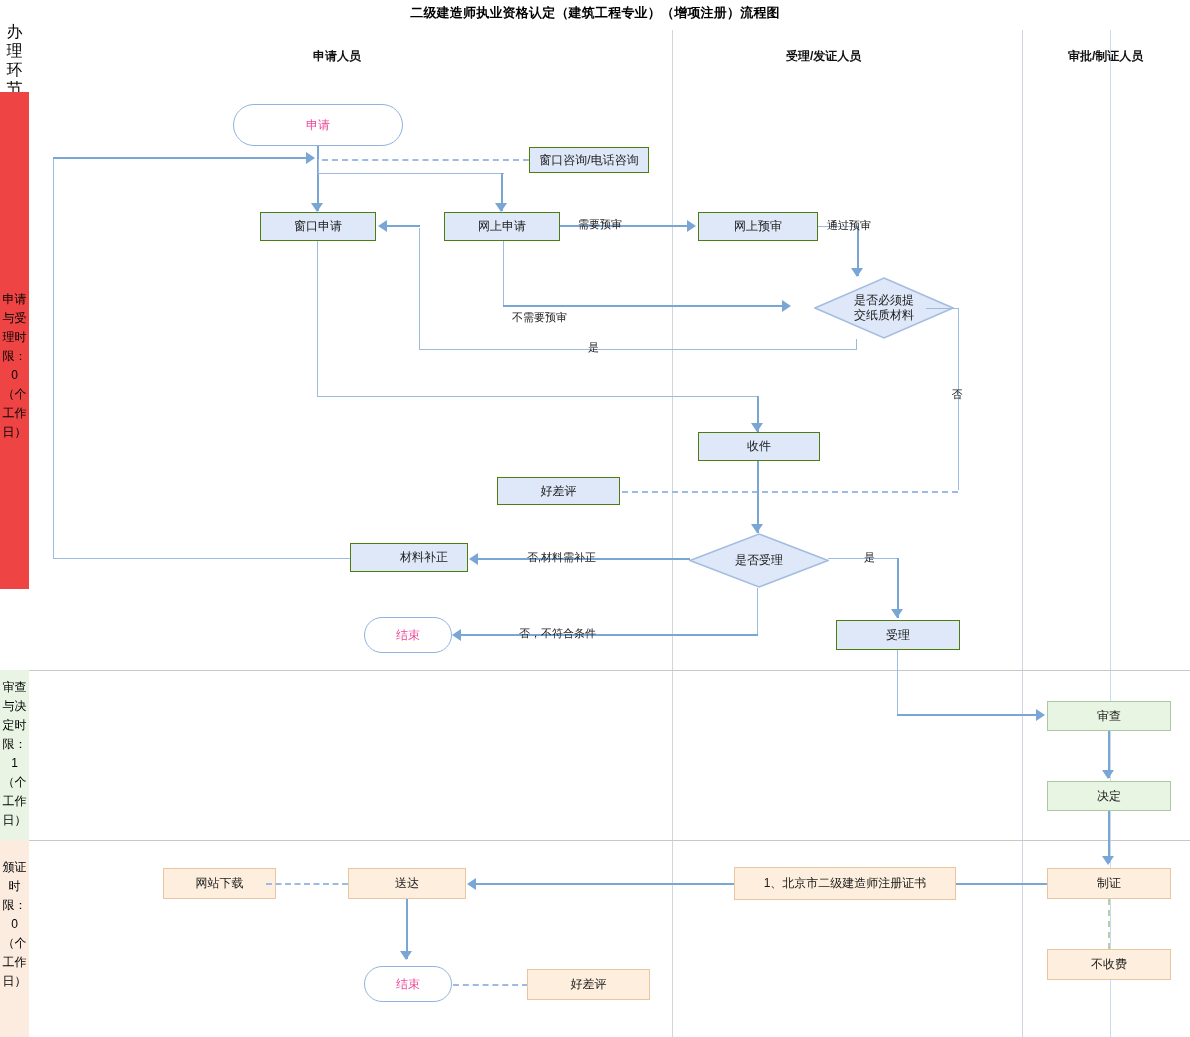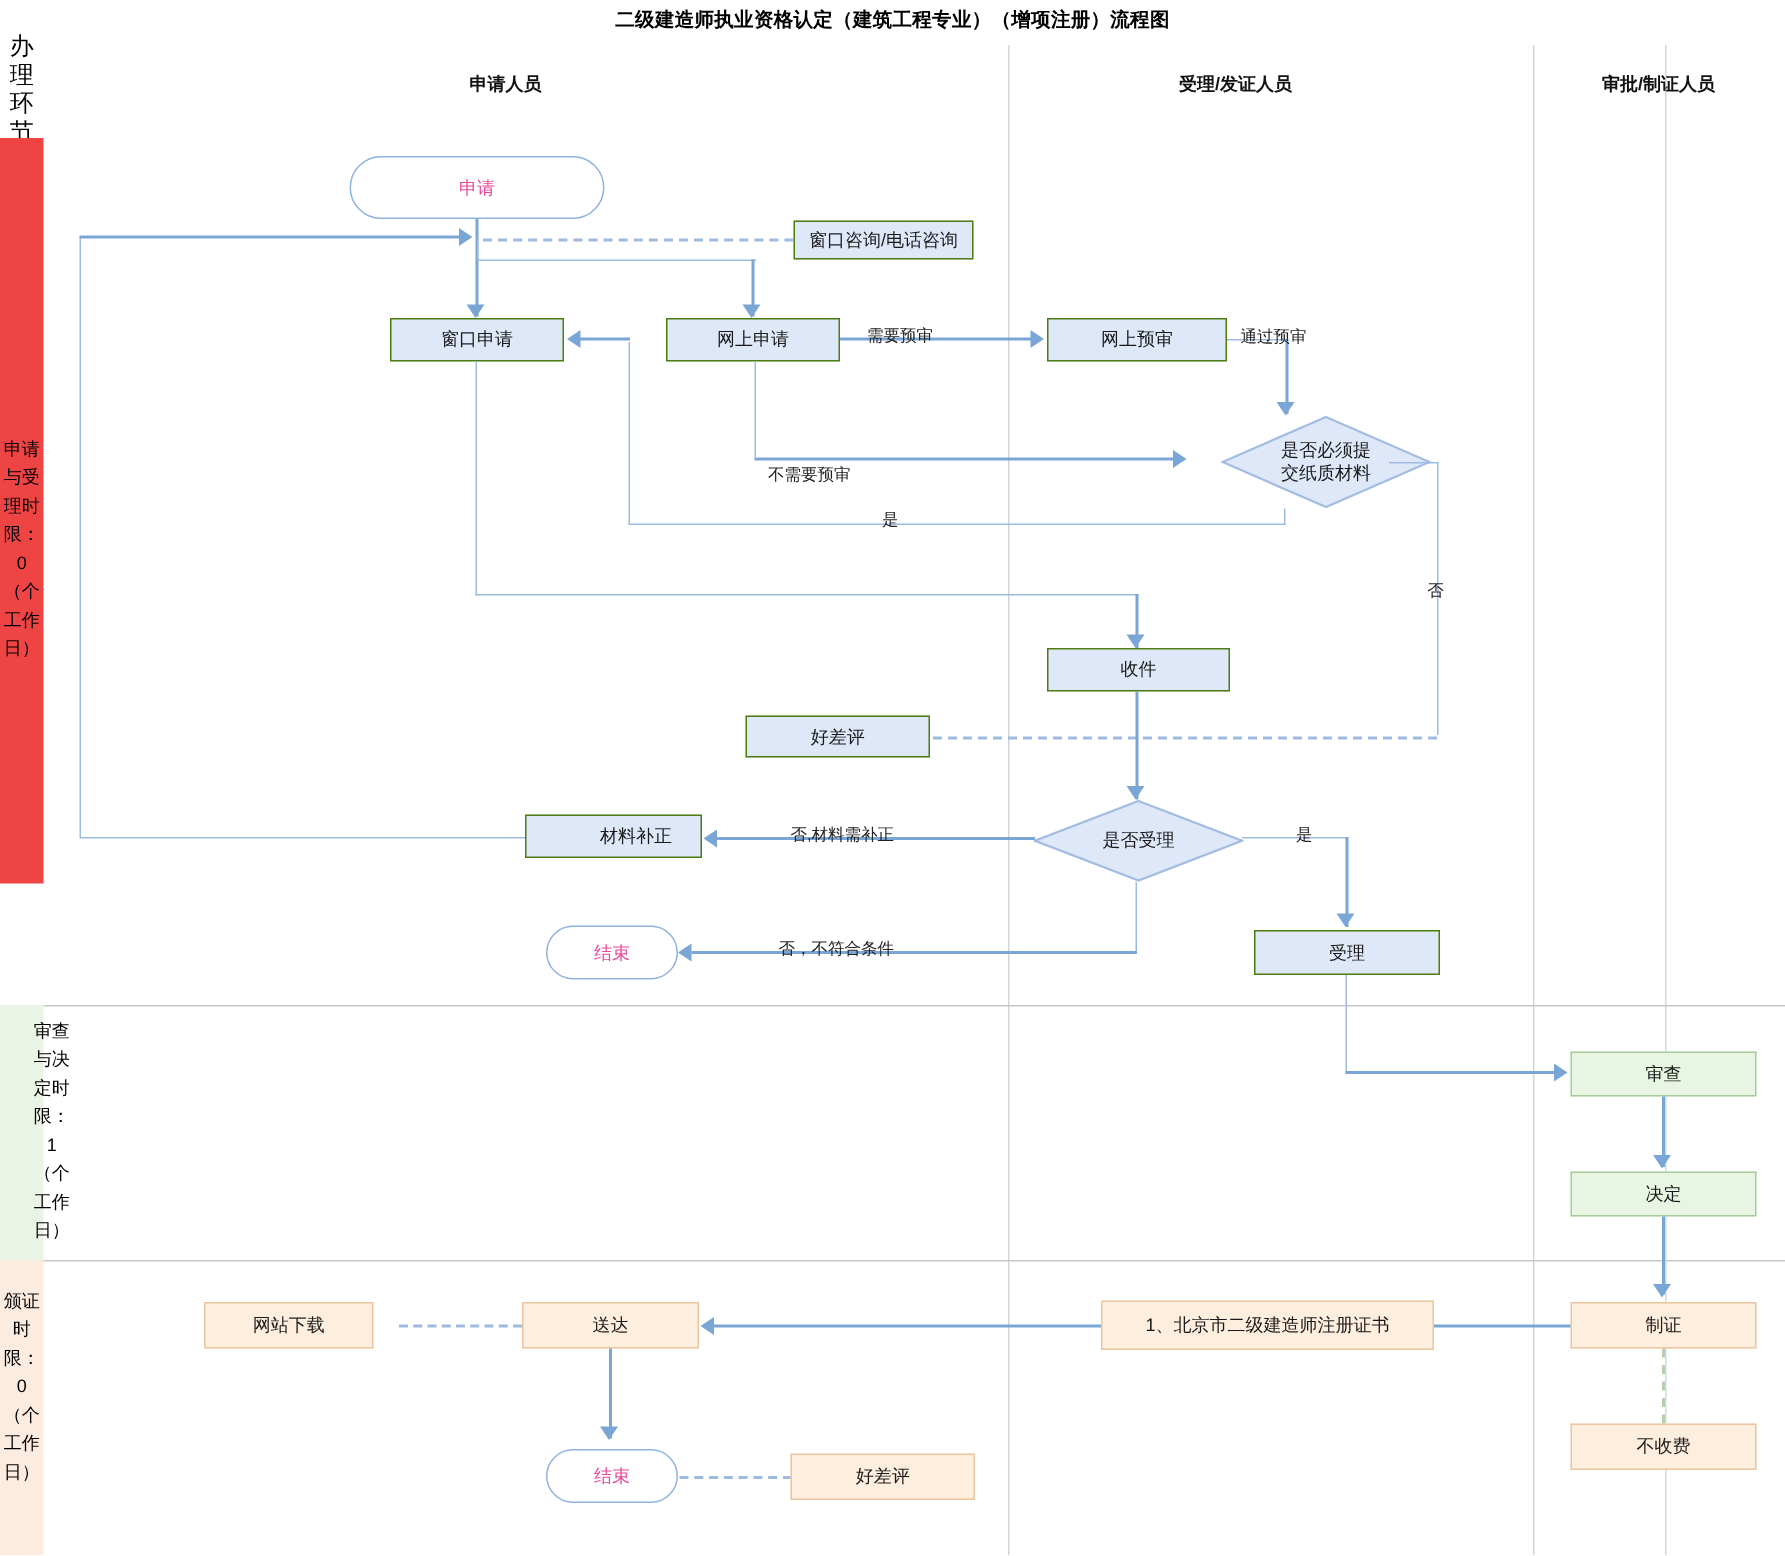--- a/index.html
+++ b/index.html
@@ -92,21 +92,21 @@
 <body>
 
 <div id="page-title">二级建造师执业资格认定（建筑工程专业）（增项注册）流程图</div>
 
 <div id="sidebar-header">办理环节</div>
 
 <div class="lane-band" id="band-apply">
   <div class="lane-text" style="top:198px;">申请与受理时限：0（个工作日）</div>
 </div>
 <div class="lane-band" id="band-review">
-  <div class="lane-text" style="top:8px;padding-left:20px;">审查与决定时限：1（个工作日）</div>
+  <div class="lane-text" style="top:8px;">审查与决定时限：1（个工作日）</div>
 </div>
 <div class="lane-band" id="band-issue">
   <div class="lane-text" style="top:18px;">颁证时限：0（个工作日）</div>
 </div>
 
 <div class="col-head" style="left:313px;">申请人员</div>
 <div class="col-head" style="left:786px;">受理/发证人员</div>
 <div class="col-head" style="left:1068px;">审批/制证人员</div>
 
 <div class="vline" style="left:672px;top:30px;height:1007px;"></div>
@@ -232,21 +232,21 @@
 <div class="edge eh" style="left:945px;top:883px;width:102px;"></div>
 <div class="arrow arr-left" style="left:936px;top:878px;"></div>
 
 <div class="node n-peach" style="left:734px;top:867px;width:222px;height:33px;">1、北京市二级建造师注册证书</div>
 
 <div class="edge eh" style="left:476px;top:883px;width:258px;"></div>
 <div class="arrow arr-left" style="left:467px;top:878px;"></div>
 
 <div class="node n-peach" style="left:348px;top:868px;width:118px;height:31px;">送达</div>
 
-<div class="node n-peach" style="left:136px;top:868px;width:113px;height:31px;">网站下载</div>
+<div class="node n-peach" style="left:163px;top:868px;width:113px;height:31px;">网站下载</div>
 <div class="dash-h" style="left:266px;top:883px;width:82px;"></div>
 
 <div class="edge ev" style="left:406px;top:899px;height:60px;"></div>
 <div class="arrow arr-down" style="left:400px;top:951px;"></div>
 
 <div class="node n-term" style="left:364px;top:966px;width:88px;height:36px;">结束</div>
 
 <div class="dash-h" style="left:453px;top:984px;width:75px;"></div>
 <div class="node n-peach" style="left:527px;top:969px;width:123px;height:31px;">好差评</div>
 

